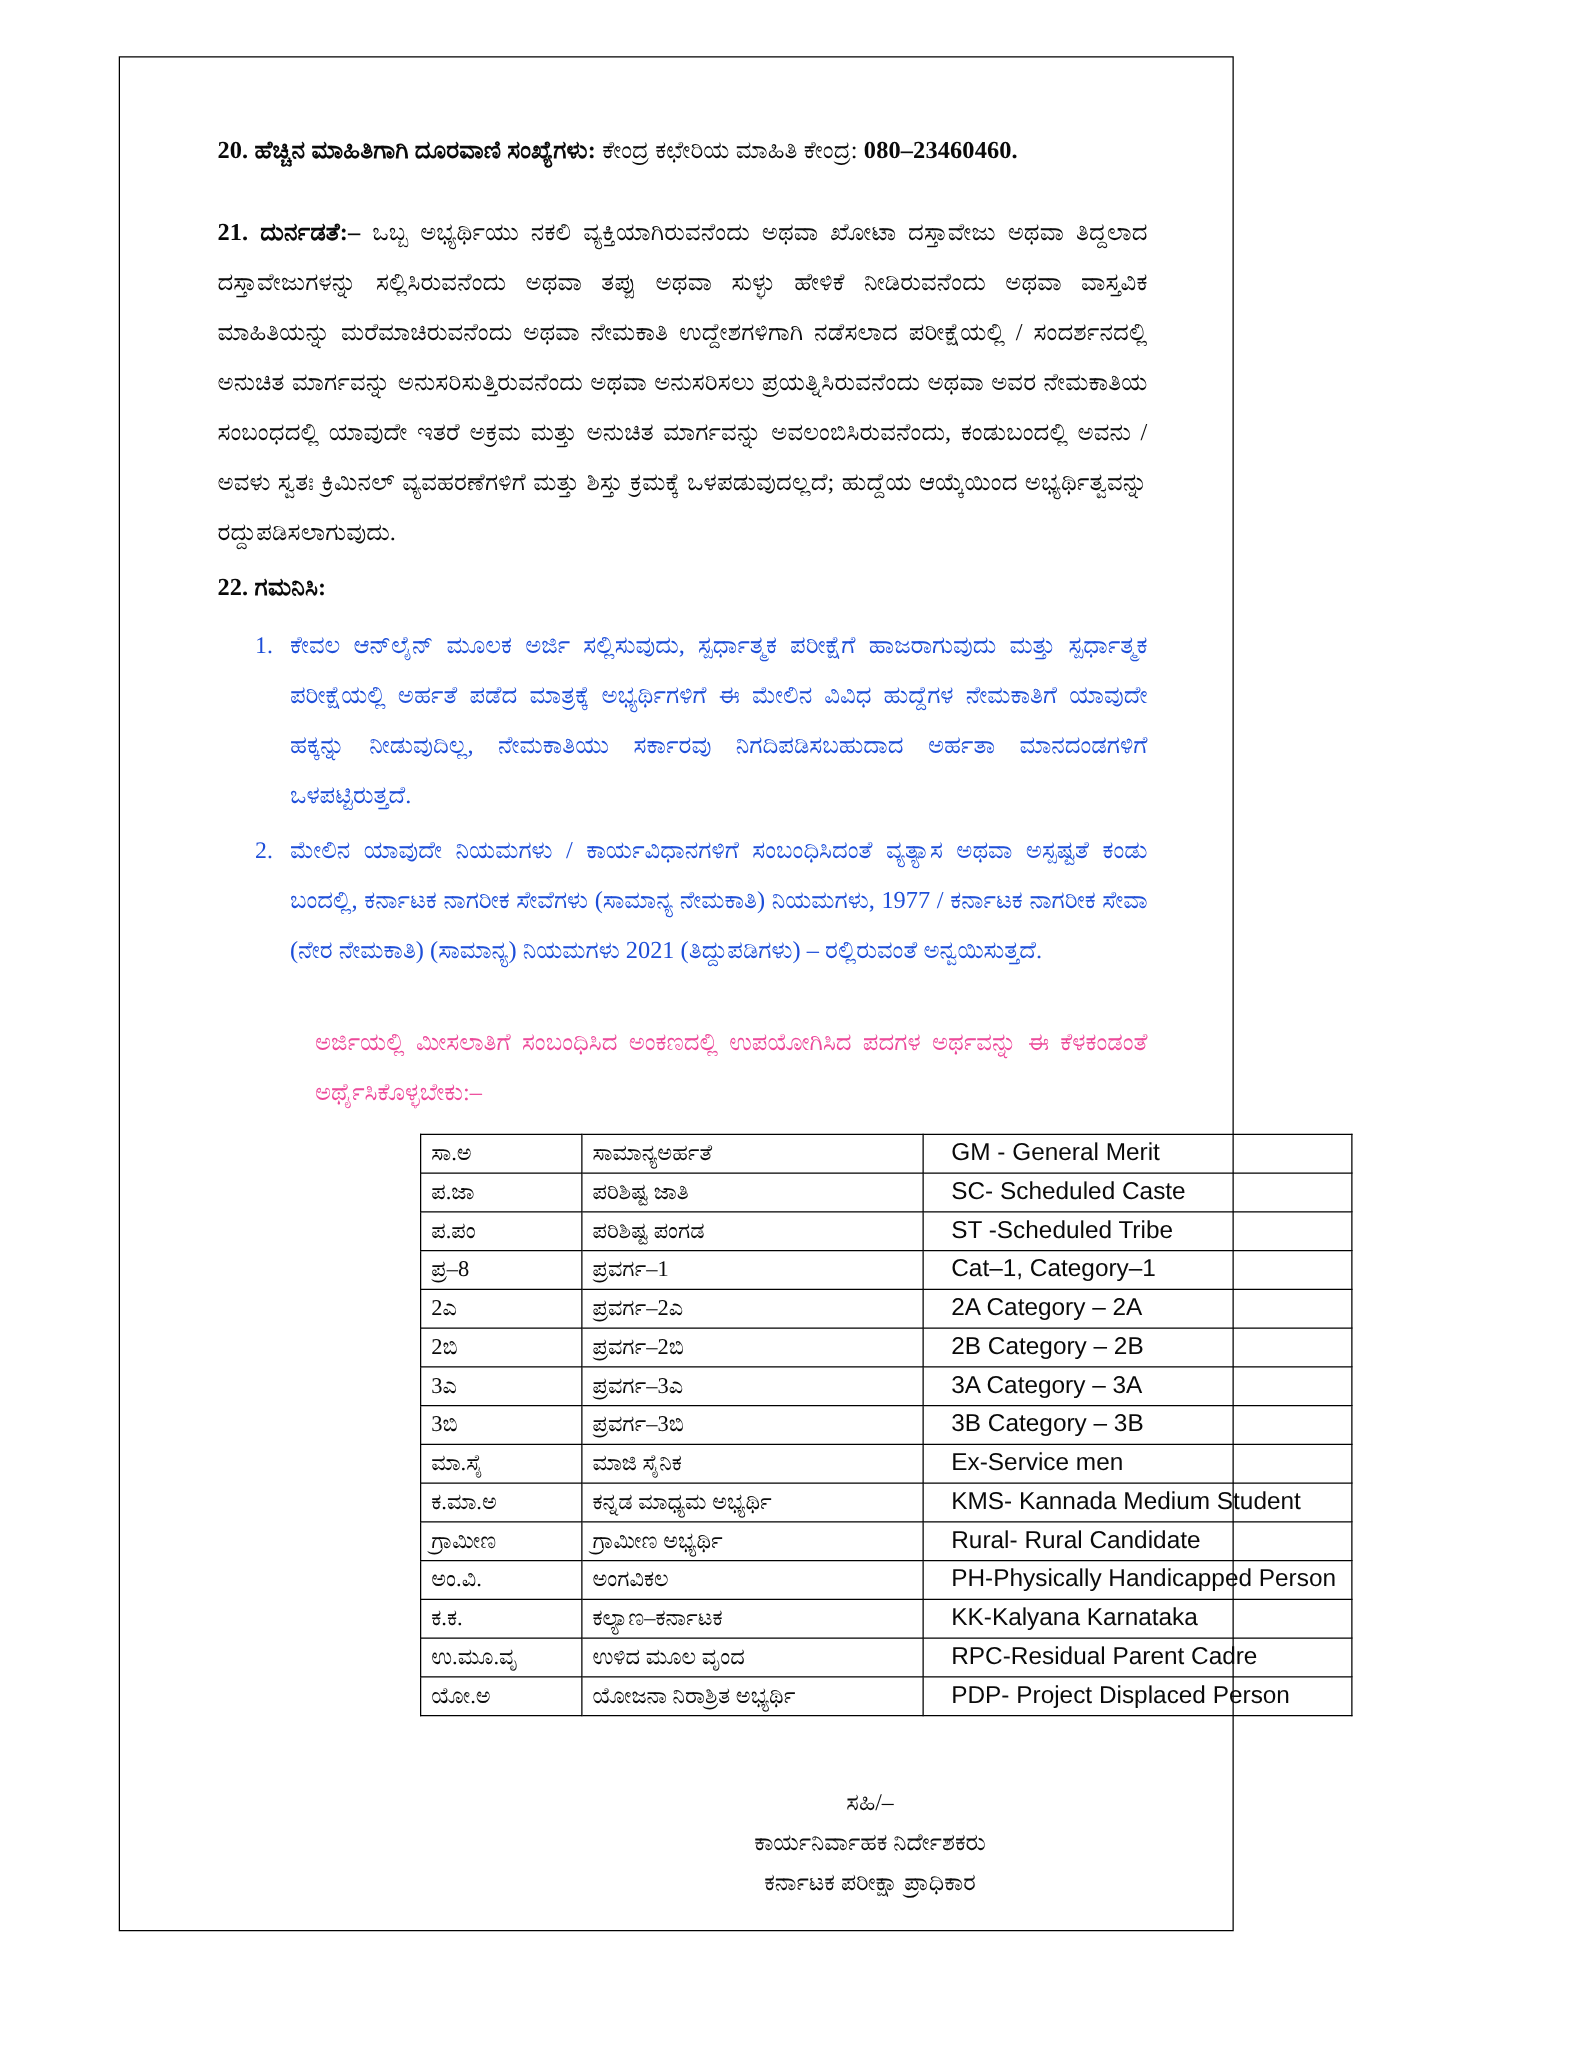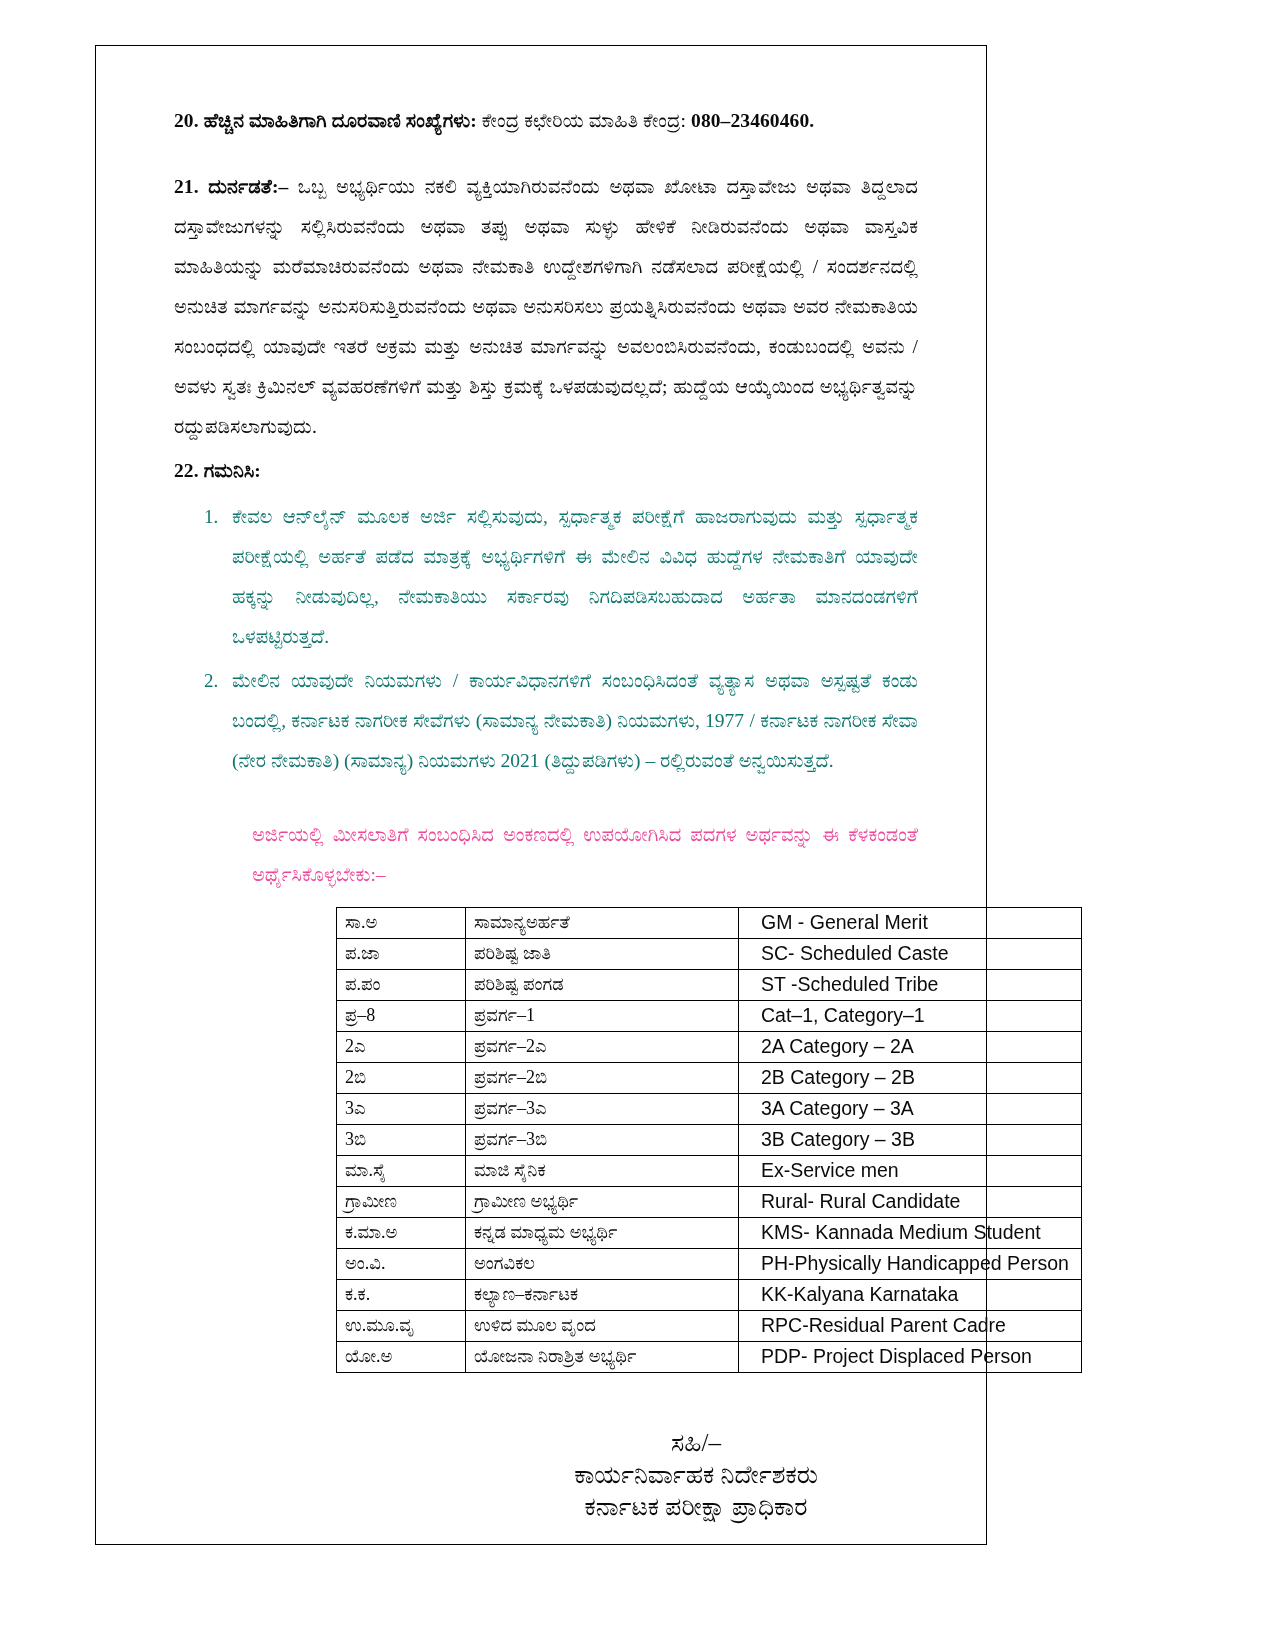--- a/index.html
+++ b/index.html
@@ -56,21 +56,21 @@
     counter-reset: nli;
   }
   ol.numlist > li {
     counter-increment: nli;
     position: relative;
     padding-left: 58px;
     margin-bottom: 4px;
     text-align: justify;
     font-size: 19.5px;
     line-height: 40px;
-    color: #0f766e;
+    color: #1d4ed8;
   }
   ol.numlist > li::before {
     content: counter(nli) ".";
     position: absolute;
     left: 30px;
     top: 0;
     font-size: 19px;
   }
 
   
@@ -116,21 +116,21 @@
   }
 
   
   .sign-block {
     margin-top: 54px;
     text-align: center;
     padding-left: 300px;
     color: #0a0a0a;
   }
   .sign-line {
-    font-size: 25px;
+    font-size: 19px;
     line-height: 32px;
   }
 </style>
 </head>
 <body>
 
 <div class="page">
   <div class="page-inner">
 
     <p class="para kan item20">
@@ -200,28 +200,28 @@
           <td class="c1">3ಬಿ</td>
           <td class="c2">ಪ್ರವರ್ಗ–3ಬಿ</td>
           <td class="c3">3B Category – 3B</td>
         </tr>
         <tr>
           <td class="c1">ಮಾ.ಸೈ</td>
           <td class="c2">ಮಾಜಿ ಸೈನಿಕ</td>
           <td class="c3">Ex-Service men</td>
         </tr>
         <tr>
+          <td class="c1">ಕ.ಮಾ.ಅ</td>
+          <td class="c2">ಕನ್ನಡ ಮಾಧ್ಯಮ ಅಭ್ಯರ್ಥಿ</td>
+          <td class="c3">KMS- Kannada Medium Student</td>
+        </tr>
+        <tr>
           <td class="c1">ಗ್ರಾಮೀಣ</td>
           <td class="c2">ಗ್ರಾಮೀಣ ಅಭ್ಯರ್ಥಿ</td>
           <td class="c3">Rural- Rural Candidate</td>
-        </tr>
-        <tr>
-          <td class="c1">ಕ.ಮಾ.ಅ</td>
-          <td class="c2">ಕನ್ನಡ ಮಾಧ್ಯಮ ಅಭ್ಯರ್ಥಿ</td>
-          <td class="c3">KMS- Kannada Medium Student</td>
         </tr>
         <tr>
           <td class="c1">ಅಂ.ವಿ.</td>
           <td class="c2">ಅಂಗವಿಕಲ</td>
           <td class="c3">PH-Physically Handicapped Person</td>
         </tr>
         <tr>
           <td class="c1">ಕ.ಕ.</td>
           <td class="c2">ಕಲ್ಯಾಣ–ಕರ್ನಾಟಕ</td>
           <td class="c3">KK-Kalyana Karnataka</td>

